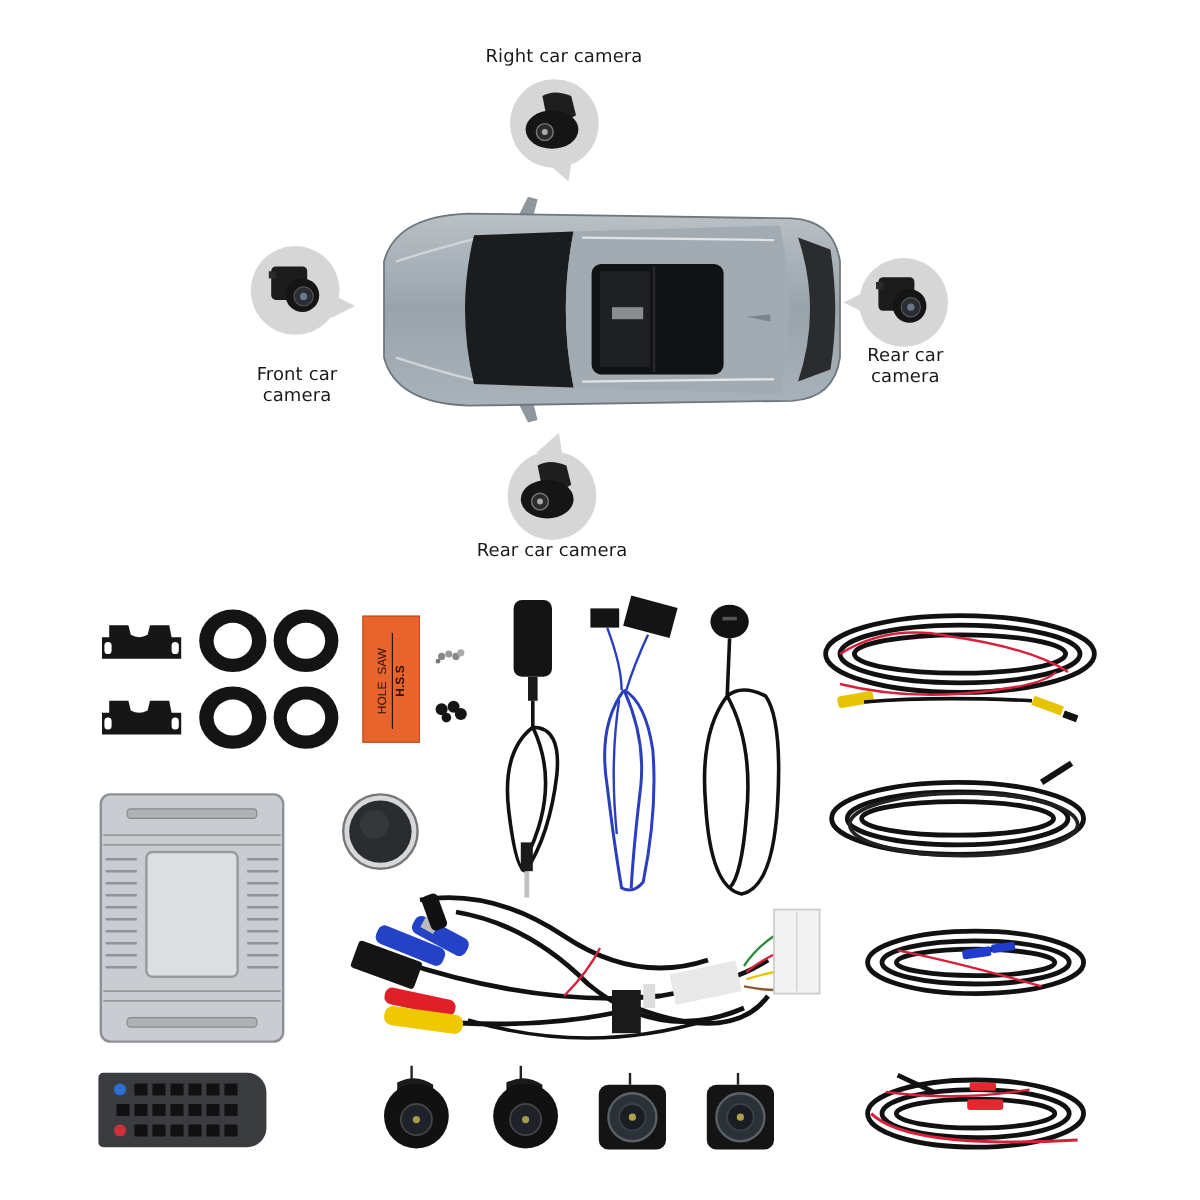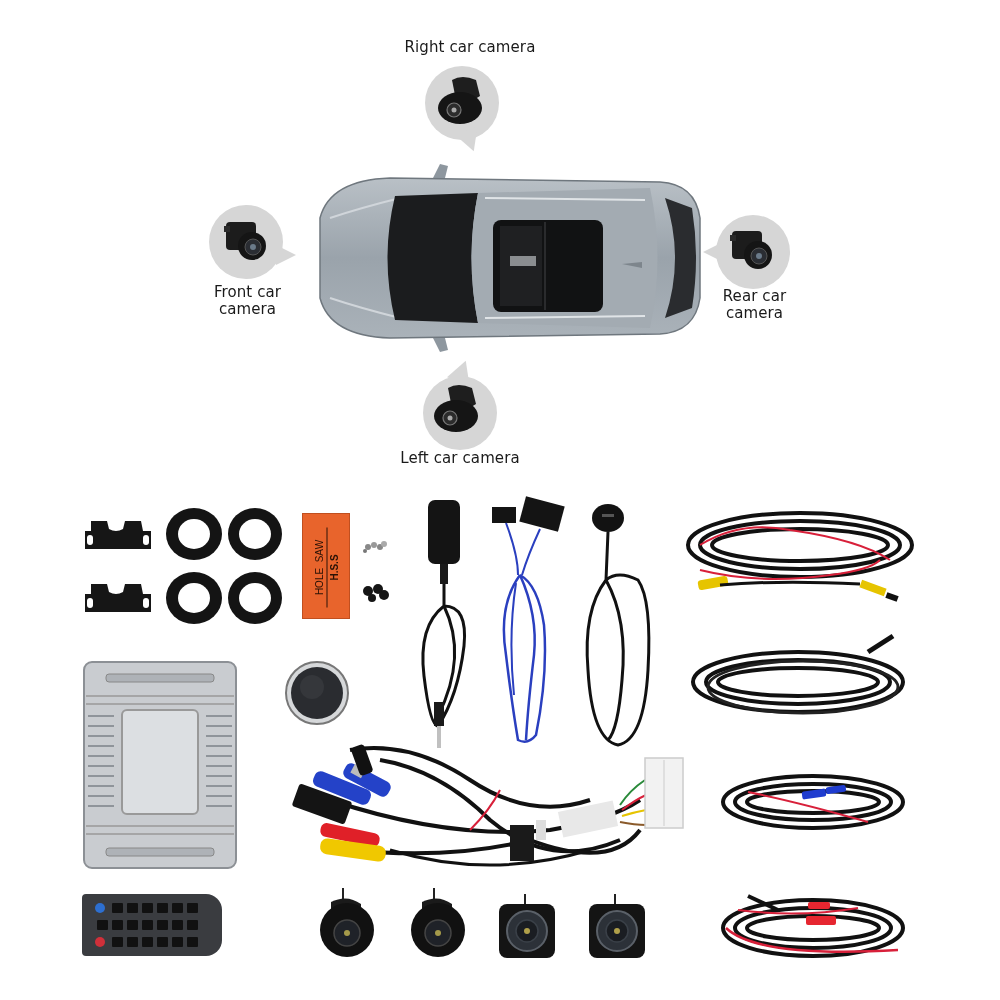--- a/index.html
+++ b/index.html
@@ -27,21 +27,21 @@
 
   <div class="bubble" style="left:209px;top:205px;"></div>
   <div class="tail" style="left:276px;top:245px;border-top:10px solid transparent;border-bottom:10px solid transparent;border-left:20px solid #d6d6d6;"></div>
   <svg class="abs" style="left:222px;top:218px;" width="50" height="48" viewBox="0 0 50 48">
     <rect x="4" y="4" width="30" height="28" rx="4" fill="#1c1c1c"></rect>
     <rect x="2" y="8" width="6" height="6" fill="#2a2a2a"></rect>
     <circle cx="30" cy="28" r="14" fill="#151515"></circle>
     <circle cx="31" cy="29" r="8" fill="#2a2d33" stroke="#555" stroke-width="1"></circle>
     <circle cx="31" cy="29" r="3" fill="#6a7a8a"></circle>
   </svg>
-  <div class="label" style="left:195px;top:284px;width:105px;">
+  <div class="label" style="left:195px;top:304px;width:105px;">
     <div>Front car</div>
     <div>camera</div>
   </div>
 
   <div class="bubble" style="left:716px;top:215px;"></div>
   <div class="tail" style="left:703px;top:242px;border-top:10px solid transparent;border-bottom:10px solid transparent;border-right:20px solid #d6d6d6;"></div>
   <svg class="abs" style="left:728px;top:227px;" width="50" height="48" viewBox="0 0 50 48">
     <rect x="4" y="4" width="30" height="28" rx="4" fill="#1c1c1c"></rect>
     <rect x="2" y="8" width="6" height="6" fill="#2a2a2a"></rect>
     <circle cx="30" cy="28" r="14" fill="#151515"></circle>
@@ -54,21 +54,21 @@
   </div>
 
   <div class="tail" style="left:450px;top:360px;border-left:12px solid transparent;border-right:12px solid transparent;border-bottom:22px solid #d6d6d6;transform:rotate(20deg);"></div>
   <div class="bubble" style="left:423px;top:376px;"></div>
   <svg class="abs" style="left:428px;top:382px;" width="60" height="58" viewBox="0 0 60 58">
     <path d="M20 6 Q30 0 44 6 L48 22 Q40 28 24 26 Z" fill="#1e1e1e"></path>
     <ellipse cx="28" cy="34" rx="22" ry="16" fill="#151515"></ellipse>
     <circle cx="22" cy="36" r="7" fill="#2c2c2c" stroke="#777" stroke-width="1.2"></circle>
     <circle cx="22" cy="36" r="2.5" fill="#aaa"></circle>
   </svg>
-  <div class="label" style="left:370px;top:450px;width:180px;">Left car camera</div>
+  <div class="label" style="left:370px;top:450px;width:180px;">Rear car camera</div>
 
   <svg class="abs" style="left:300px;top:158px;" width="410" height="200" viewBox="0 0 410 200">
     <defs>
       <linearGradient id="body" x1="0" y1="0" x2="0" y2="1">
         <stop offset="0" stop-color="#b9c0c6"></stop>
         <stop offset="0.5" stop-color="#9aa3ab"></stop>
         <stop offset="1" stop-color="#aab2b9"></stop>
       </linearGradient>
     </defs>
 

